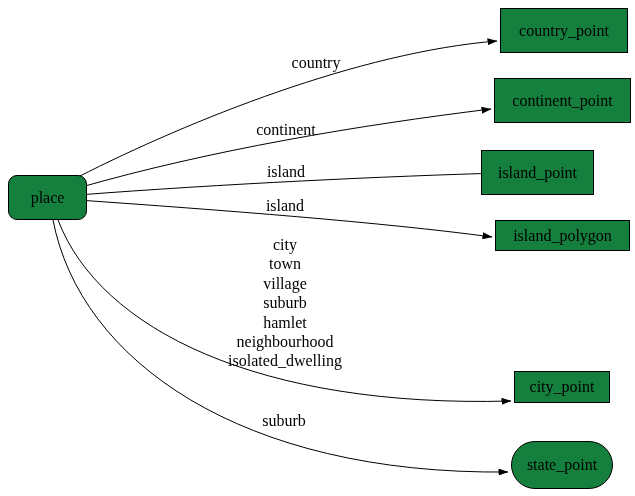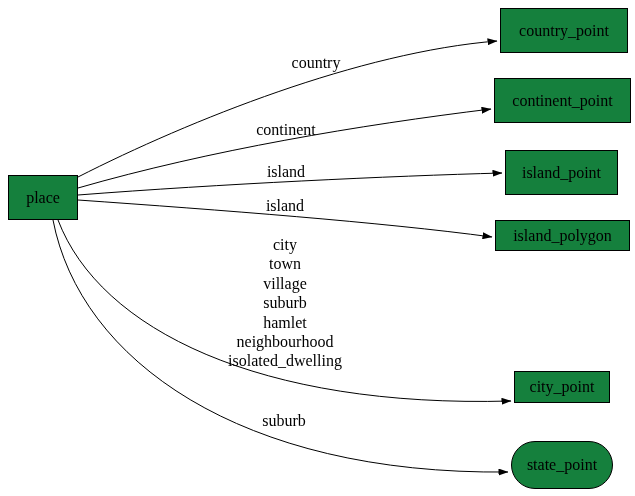--- a/index.html
+++ b/index.html
@@ -61,33 +61,33 @@
       </marker>
     </defs>
     <path class="edge" d="M78,177 C190,120 360,52 497,41" marker-end="url(#arrow)"></path>
     <path class="edge" d="M78,188 C210,150 360,125 491,109" marker-end="url(#arrow)"></path>
     <path class="edge" d="M78,195 C220,184 390,176 502,173" marker-end="url(#arrow)"></path>
     <path class="edge" d="M78,200 C220,210 380,222 492,237" marker-end="url(#arrow)"></path>
     <path class="edge" d="M58,220 C100,330 260,408 511,401" marker-end="url(#arrow)"></path>
     <path class="edge" d="M53,220 C80,360 240,475 508,472" marker-end="url(#arrow)"></path>
   </svg>
 
-  <div class="node" style="left:8px; top:175px; width:70px; height:45px;">
+  <div class="node" style="left:8px; top:175px; width:79px; height:45px;border-radius:9px;">
     <span>place</span>
   </div>
 
   <div class="node" style="left:500px; top:8px; width:128px; height:45px;">
     <span>country_point</span>
   </div>
 
   <div class="node" style="left:494px; top:78px; width:137px; height:45px;">
     <span>continent_point</span>
   </div>
 
-  <div class="node" style="left:505px; top:150px; width:113px; height:45px;">
+  <div class="node" style="left:481px; top:150px; width:113px; height:45px;">
     <span>island_point</span>
   </div>
 
   <div class="node" style="left:495px; top:220px; width:135px; height:31px;">
     <span>island_polygon</span>
   </div>
 
   <div class="node" style="left:514px; top:371px; width:96px; height:32px;">
     <span>city_point</span>
   </div>

